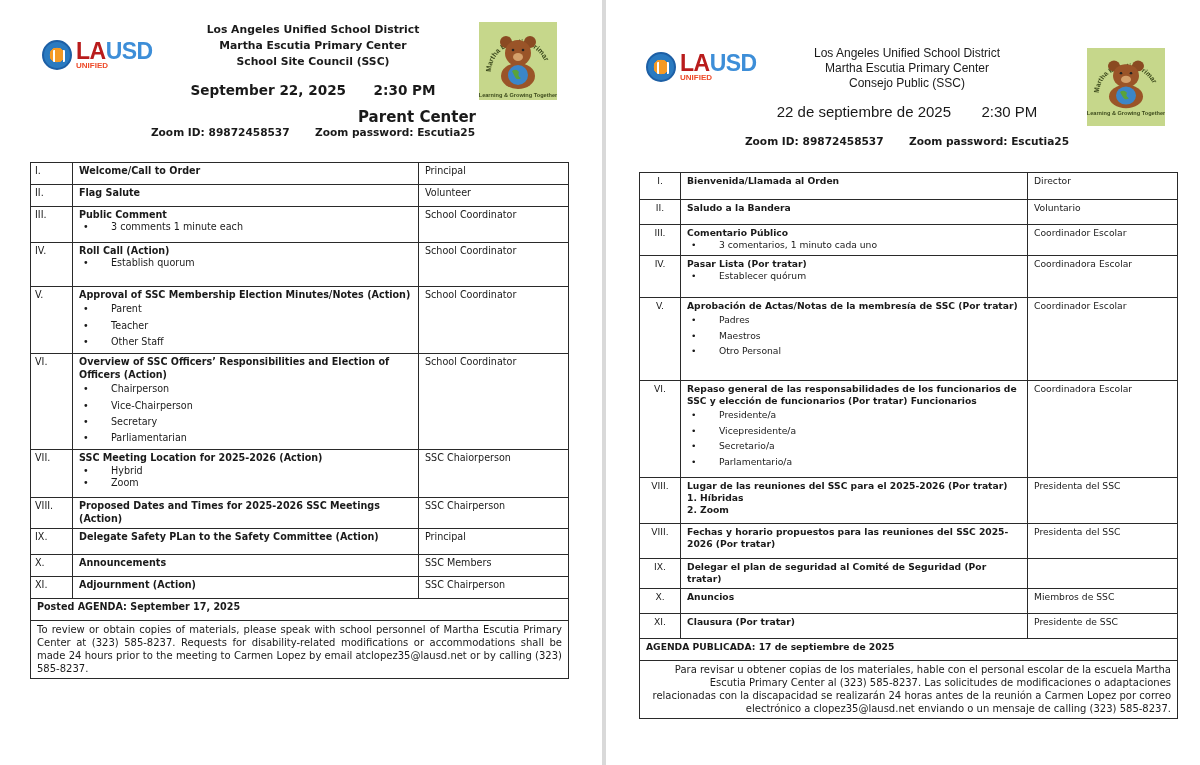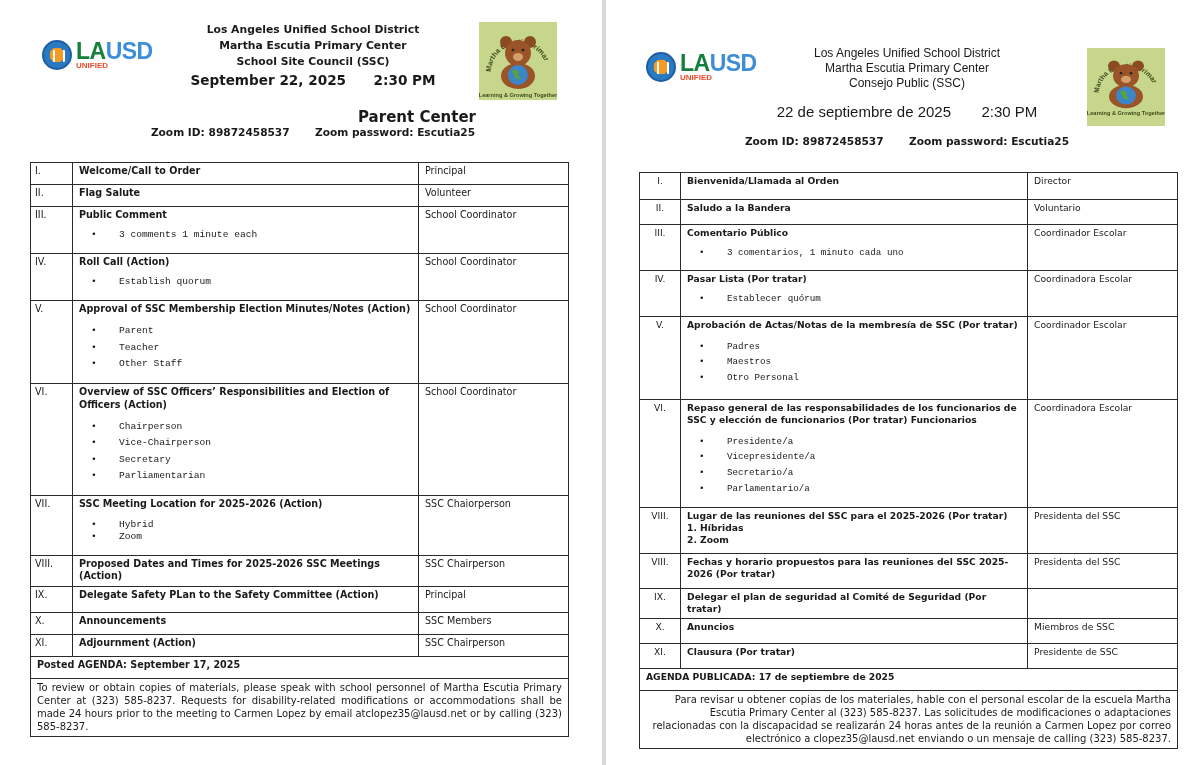--- a/index.html
+++ b/index.html
@@ -20,21 +20,21 @@
     width: 30px; height: 30px; border-radius: 50%;
     background: radial-gradient(circle at 50% 50%, #f49a25 0 40%, #2a7ac0 41% 100%);
     border: 2px solid #1d5fa5; box-sizing: border-box; position: relative;
   }
   .seal::after {
     content: ""; position: absolute; left: 9px; top: 8px; width: 8px; height: 12px;
     border-left: 2px solid #fff; border-right: 2px solid #fff; border-radius: 1px;
   }
   .wordmark { margin-left: 4px; line-height: 1; }
   .wordmark .big { font-family: "Liberation Sans", sans-serif; font-weight: 900; font-size: 23px; letter-spacing: -0.5px; }
-  .wordmark .la { color: #15803d; text-align: right; }
+  .wordmark .la { color: #b91c1c; text-align: right; }
   .wordmark .usd { color: #3d8ed8; }
   .wordmark .unified { display: block; font-family: "Liberation Sans", sans-serif; font-weight: bold; font-size: 8px; color: #ee4a29; margin-top: -1px; }
 
   .school-logo {
     position: absolute; width: 78px; height: 78px; background: #c6d78b;
     overflow: hidden;
   }
   .school-logo svg { display: block; }
 
   .hdr { position: absolute; text-align: center; }
@@ -47,21 +47,21 @@
     position: absolute; border-collapse: collapse; table-layout: fixed;
     font-family: "DejaVu Sans", sans-serif;
   }
   .left-table { left: 30px; top: 162px; width: 538px; font-size: 9.6px; }
   .right-table { left: 639px; top: 172px; width: 538px; font-size: 9.2px; }
   table.agenda td { border: 1px solid #2a2a2a; vertical-align: top; padding: 2px 6px 3px 6px; line-height: 1.3; }
   .right-table td { border-color: #7a7468; }
   .left-table td.num { padding-left: 4px; }
   .right-table td.num { text-align: center; }
   td.title-cell .title { font-weight: bold; display: block; }
-  ul.subs { list-style: none; margin: 8px; padding: 0; font-family: Liberation Mono, monospace; }
+  ul.subs { list-style: none; margin: 0; padding: 0; }
   ul.subs li { position: relative; padding-left: 32px; font-weight: normal; }
   ul.subs li::before { content: "\2022"; position: absolute; left: 4px; }
   ul.subs.wide li { line-height: 1.7; }
   .numbered { display: block; font-weight: bold; }
   td.posted { font-weight: bold; }
   td.notice { text-align: justify; line-height: 1.7; font-size: 10px; }
   .right-table td.notice { text-align: right; font-size: 10px; }
 </style>
 </head>
 <body>
@@ -91,21 +91,21 @@
       <path d="M33,49 q4,-3 7,1 q-2,4 2,6 q-4,3 -6,-1 z" fill="#5aa33a"></path>
       <text x="39" y="75" text-anchor="middle" font-family="Liberation Sans, sans-serif" font-size="5.6" font-weight="bold" fill="#3c4a1c">Learning &amp; Growing Together</text>
     </svg>
   </div>
 
   <div class="hdr hdr-left" style="left:150px; width:326px; top:22px; font-size:10.8px; line-height:16px;">
     <span class="line">Los Angeles Unified School District</span>
     <span class="line">Martha Escutia Primary Center</span>
     <span class="line">School Site Council (SSC)</span>
   </div>
-  <div class="hdr hdr-left" style="left:150px; width:326px; top:72px; font-size:13.6px;">
+  <div class="hdr hdr-left" style="left:150px; width:326px; top:82px; font-size:13.6px;">
     <span>September 22, 2025</span>
     <span style="display:inline-block; width:18px;"></span>
     <span>2:30 PM</span>
   </div>
   <div class="hdr hdr-left" style="left:150px; width:326px; top:108px; font-size:15px;text-align:right;">Parent Center</div>
   <div class="hdr hdr-left" style="left:120px; width:386px; top:126px; font-size:10.6px;">
     <span>Zoom ID: 89872458537</span>
     <span style="display:inline-block; width:18px;"></span>
     <span>Zoom password: Escutia25</span>
   </div>

